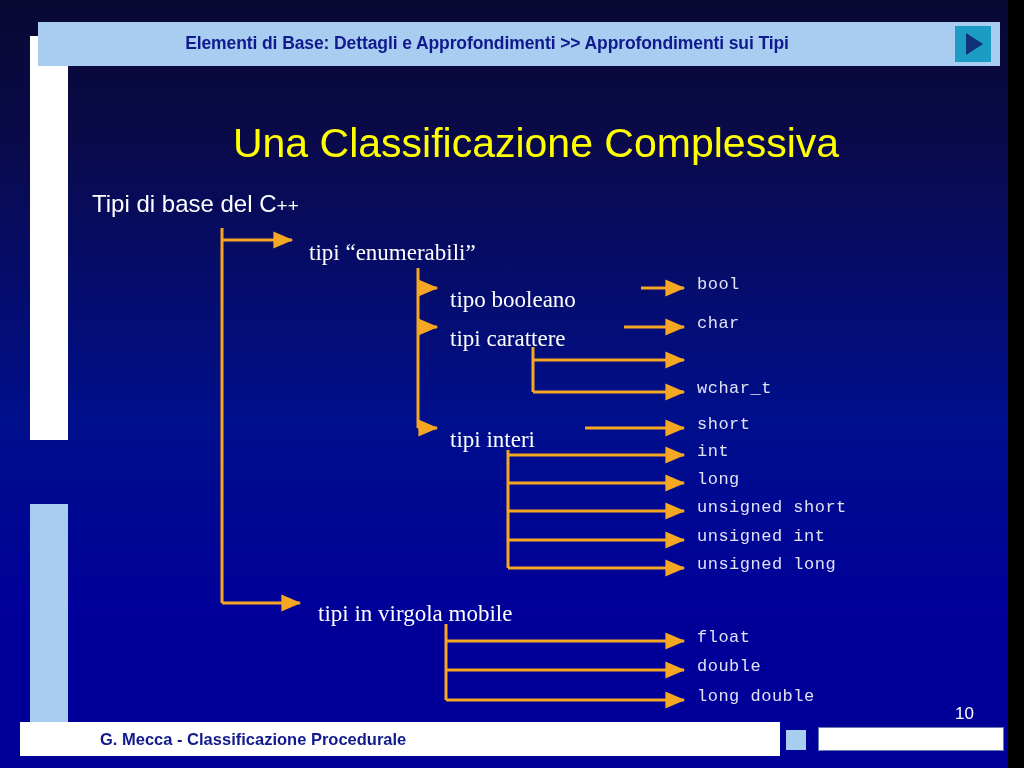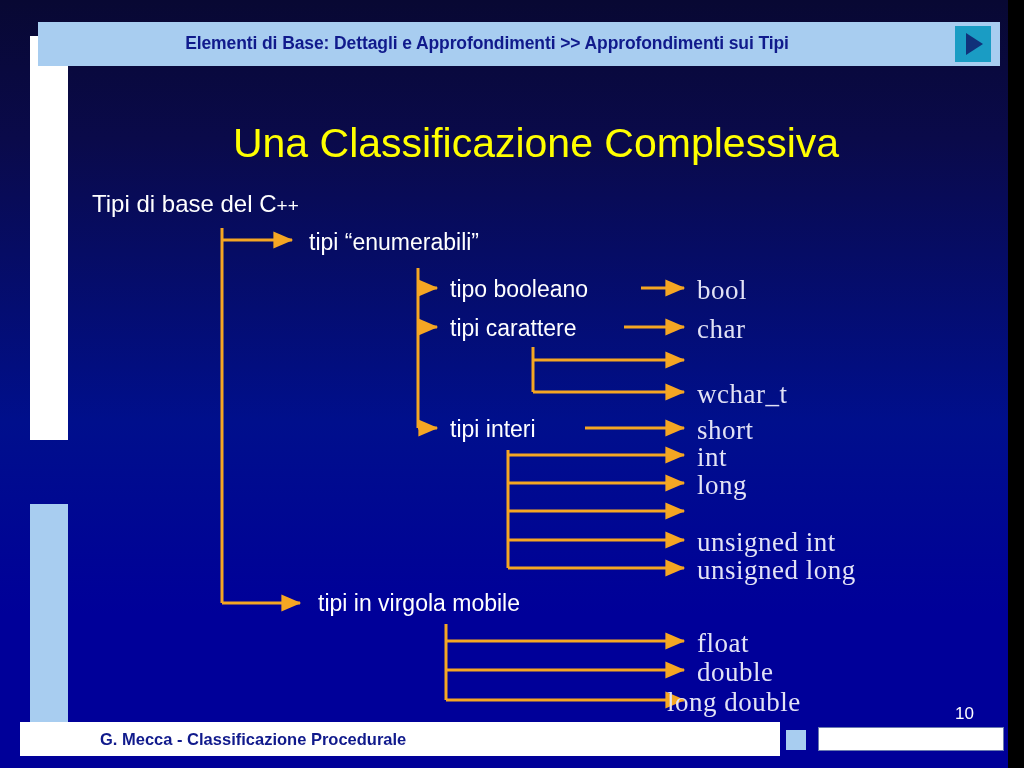--- a/index.html
+++ b/index.html
@@ -81,29 +81,30 @@
   #subtitle .sm { font-size: 19px; }
   
   #diagram {
     position: absolute;
     left: 0; top: 0;
     width: 1024px; height: 768px;
     pointer-events: none;
   }
   .node-label {
     position: absolute;
-    font-family: Liberation Sans, sans-serif;
+    font-family: Liberation Serif, serif;
     font-size: 23px;
     color: #ffffff;
     white-space: nowrap;
+    margin-top: 11px;
   }
   .type-name {
     position: absolute;
-    font-family: Liberation Serif, serif;
-    font-size: 27px;
+    font-family: Liberation Mono, monospace;
+    font-size: 17px;
     color: #e2e2f5;
     white-space: nowrap;
     letter-spacing: 0.5px;
   }
   
   #footer-bar {
     position: absolute;
     left: 20px; top: 722px;
     width: 760px; height: 34px;
     background: #ffffff;
@@ -200,25 +201,26 @@
   <div class="node-label" style="left:450px; top:315px;">tipi carattere</div>
   <div class="node-label" style="left:450px; top:416px;">tipi interi</div>
   <div class="node-label" style="left:318px; top:590px;">tipi in virgola mobile</div>
 
   <div class="type-name" style="left:697px; top:275px;">bool</div>
   <div class="type-name" style="left:697px; top:314px;">char</div>
   <div class="type-name" style="left:697px; top:379px;">wchar_t</div>
   <div class="type-name" style="left:697px; top:415px;">short</div>
   <div class="type-name" style="left:697px; top:442px;">int</div>
   <div class="type-name" style="left:697px; top:470px;">long</div>
+  <div class="type-name" style="left:697px; top:498px;">unsigned short</div>
   <div class="type-name" style="left:697px; top:527px;">unsigned int</div>
   <div class="type-name" style="left:697px; top:555px;">unsigned long</div>
   <div class="type-name" style="left:697px; top:628px;">float</div>
   <div class="type-name" style="left:697px; top:657px;">double</div>
-  <div class="type-name" style="left:667px; top:687px;">long double</div>
+  <div class="type-name" style="left:697px; top:687px;">long double</div>
 
   <div id="footer-bar"></div>
   <div id="footer-text">G. Mecca - Classificazione Procedurale</div>
   <div id="footer-square"></div>
   <div id="footer-right-bar"></div>
   <div id="page-number">10</div>
 
 </div>
 
 </body></html>

